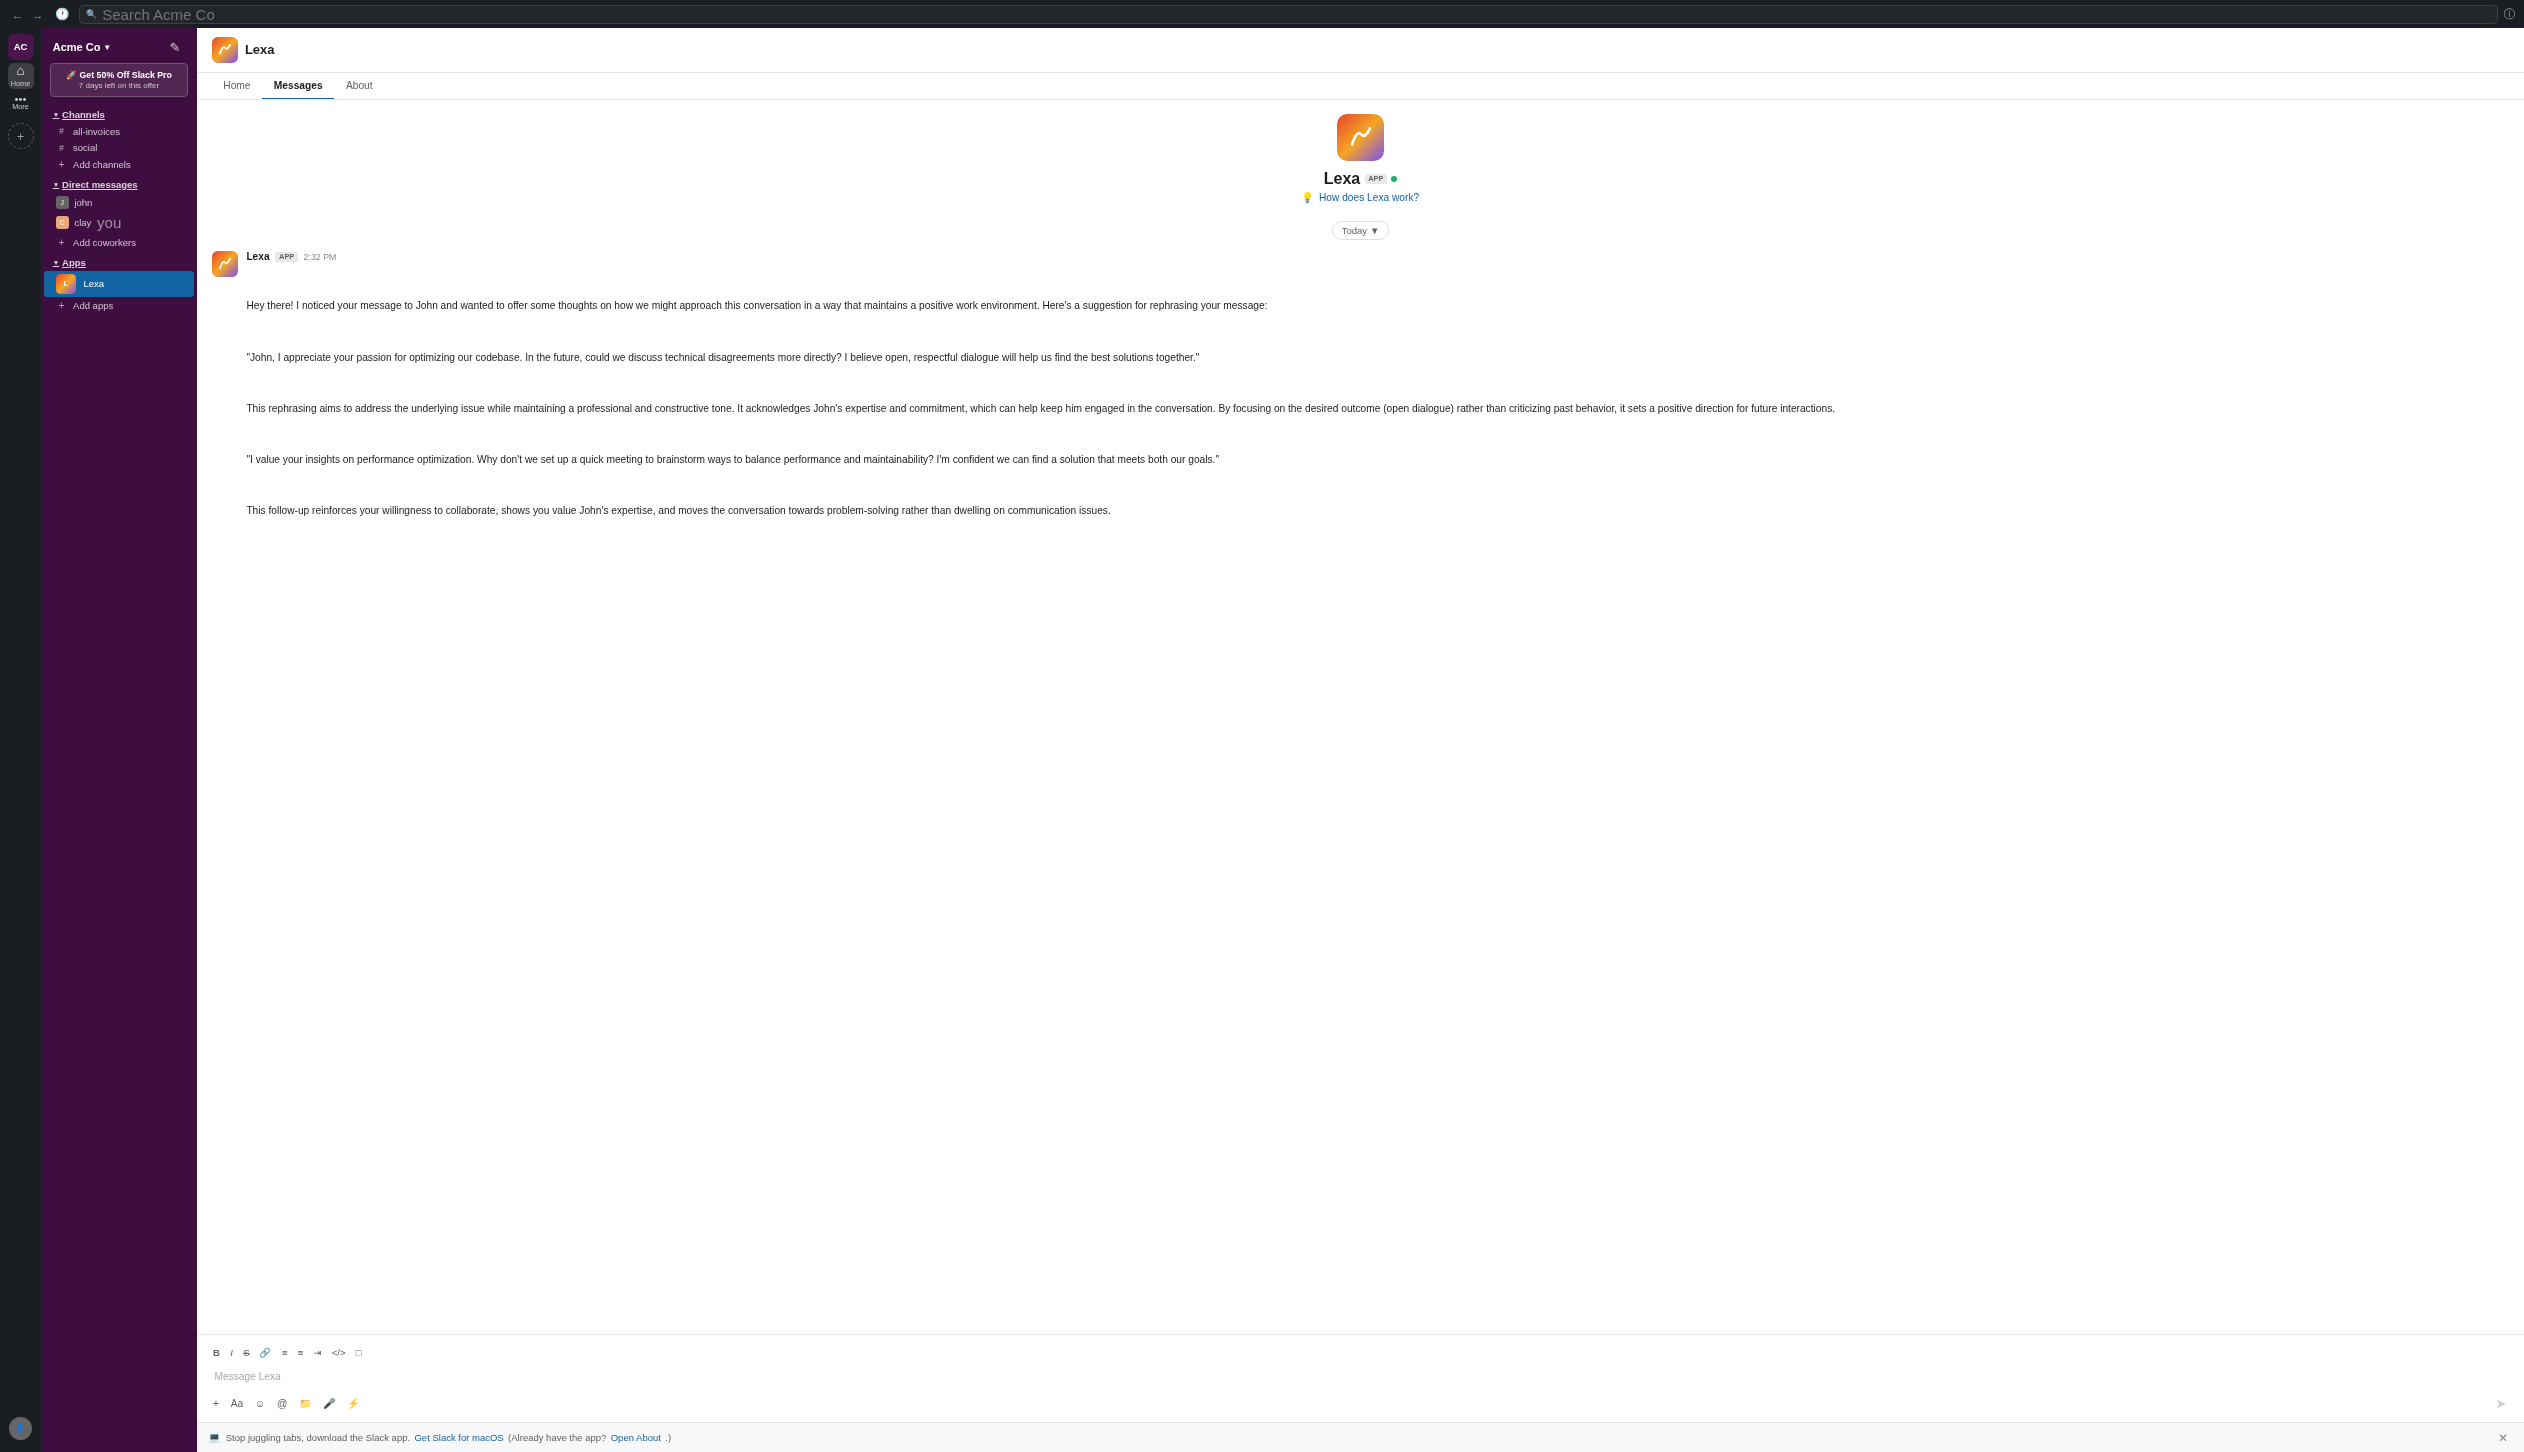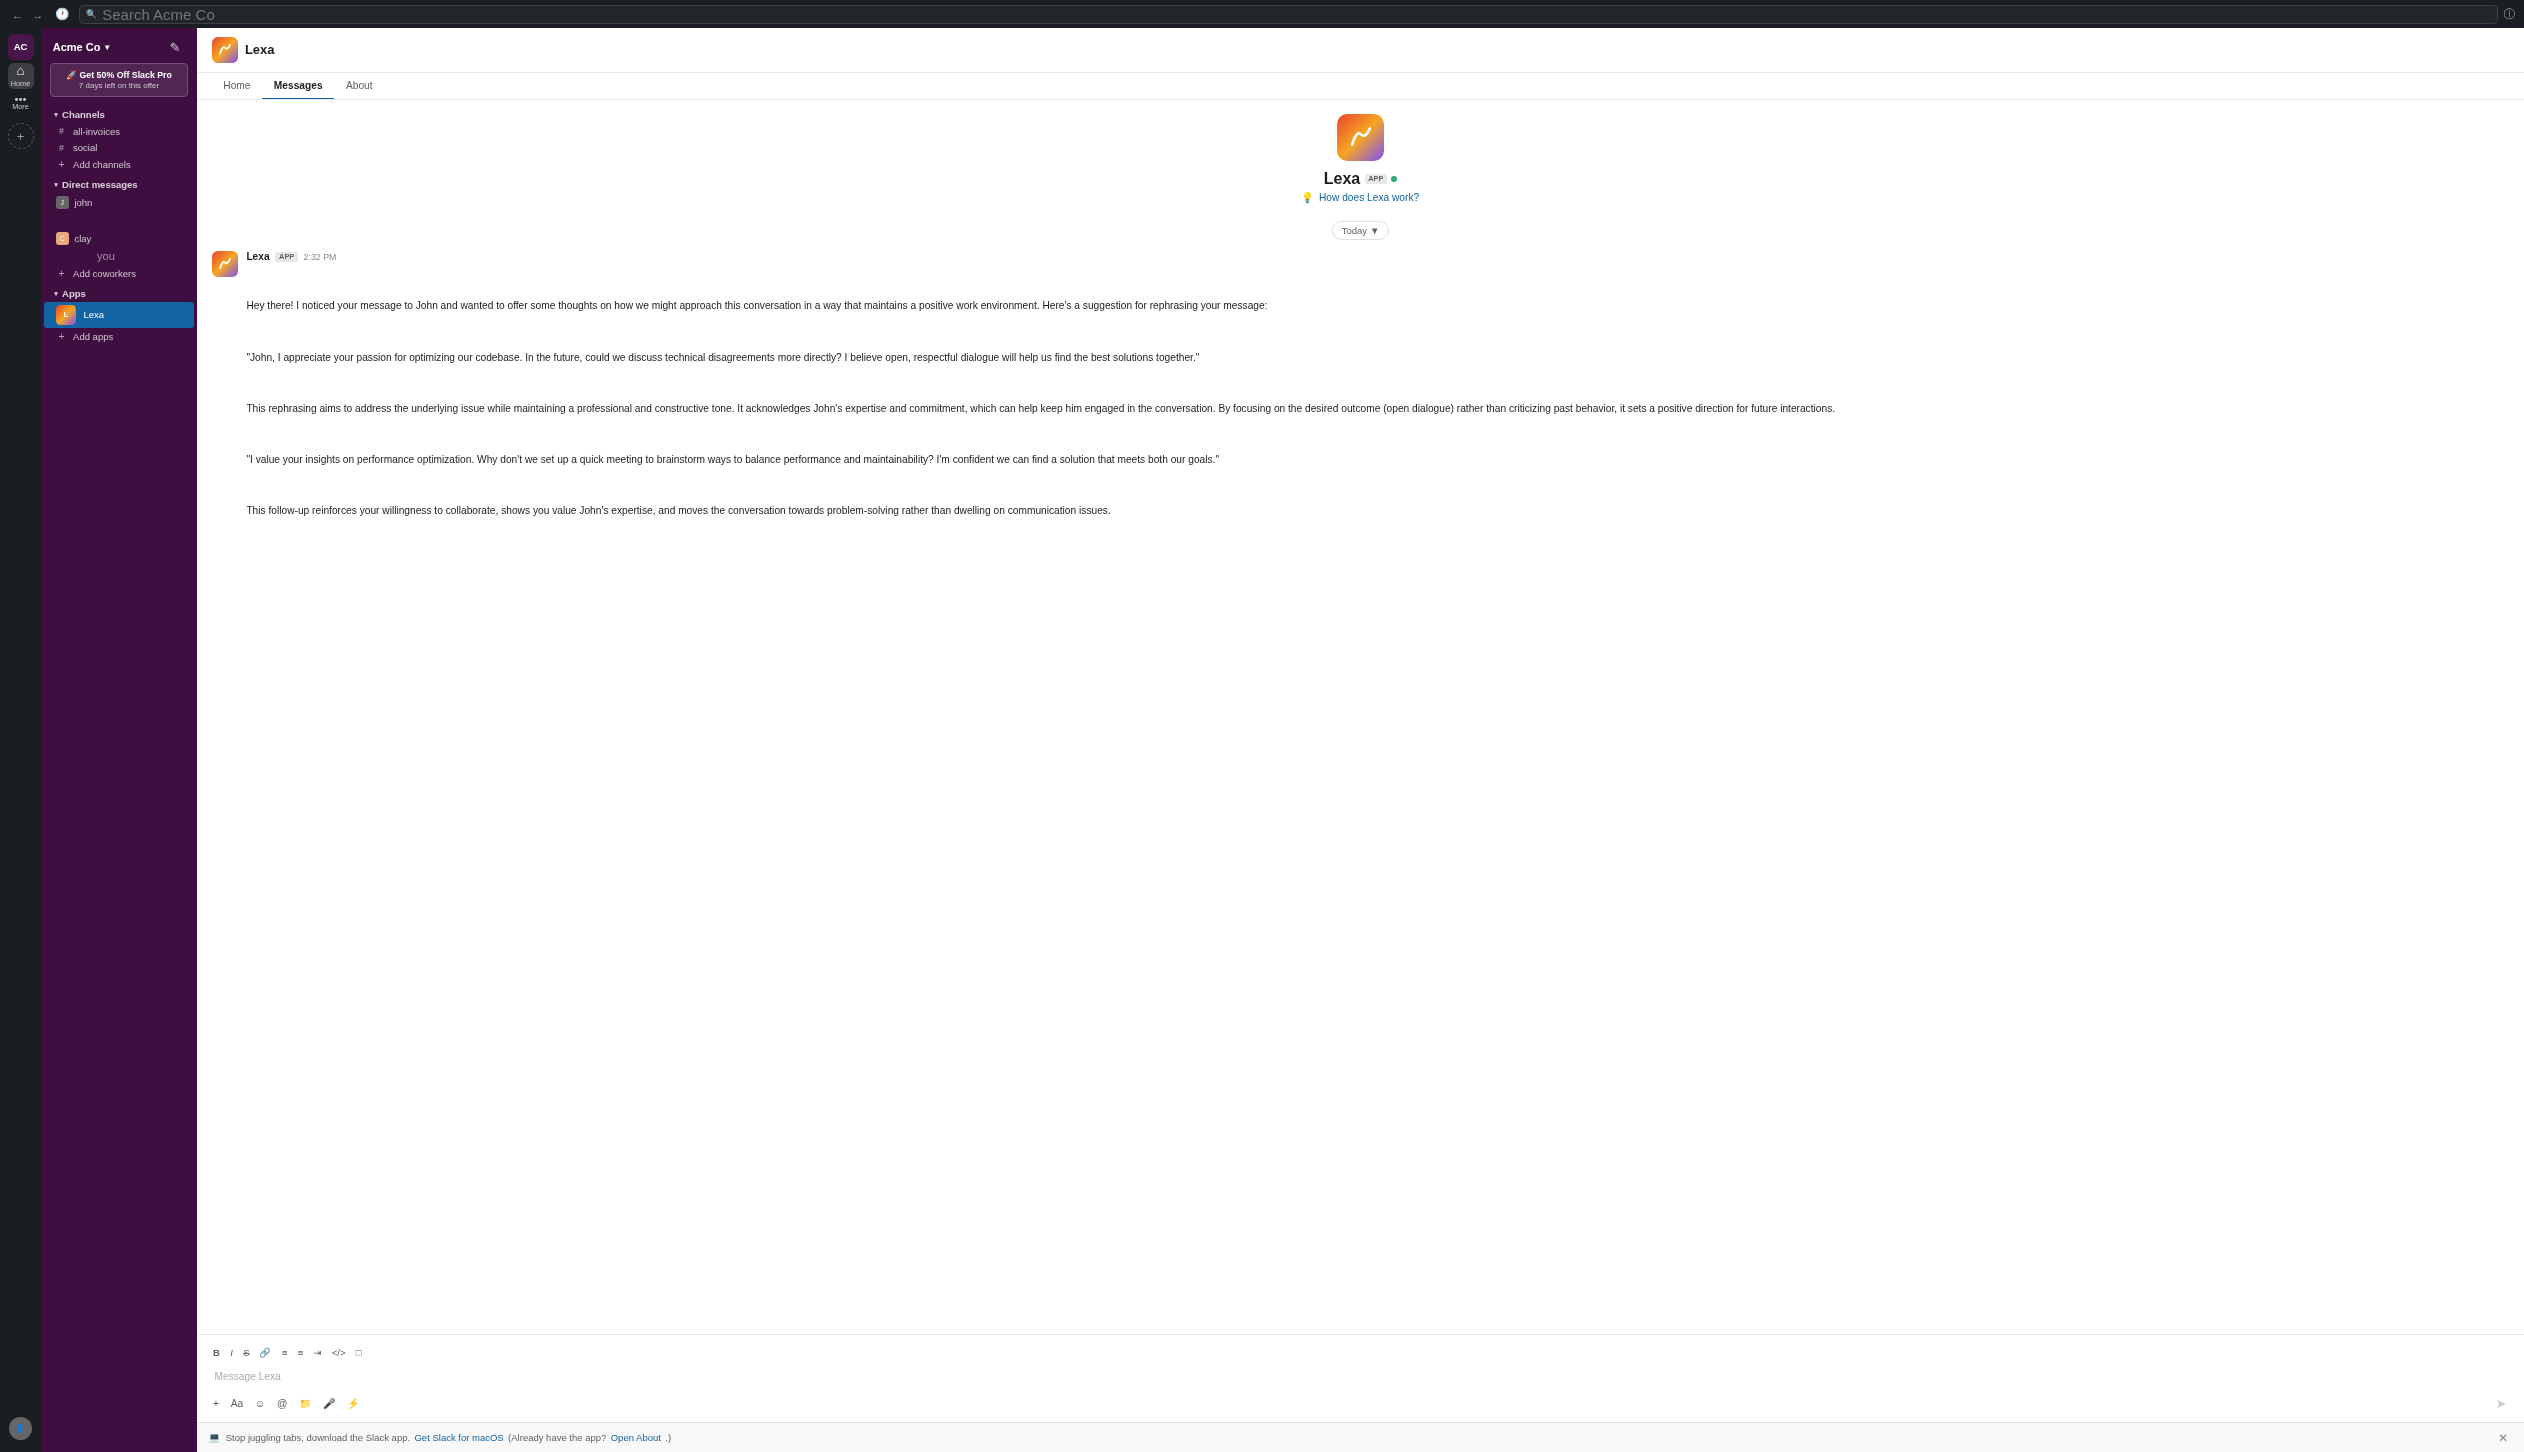--- a/index.html
+++ b/index.html
@@ -122,21 +122,21 @@
     .promo-banner .promo-text { color: white; font-size: 8.8px; font-weight: 600; }
     .promo-banner .promo-sub { color: rgba(255,255,255,0.7); font-size: 8px; margin-top: 1.5px; }
 
     .sidebar-nav { flex: 1; overflow-y: auto; padding: 2.9px 0; }
     .sidebar-nav::-webkit-scrollbar { width: 2.9px; }
     .sidebar-nav::-webkit-scrollbar-thumb { background: rgba(255,255,255,0.2); border-radius: 1.5px; }
 
     .sidebar-section { margin-bottom: 2.9px; }
     .section-header {
       display: flex; align-items: center; gap: 2.9px;
-      padding: 2.9px 11.7px; cursor: pointer; color: rgba(255,255,255,0.8); font-size: 9.5px; font-weight: 600;
+      padding: 2.9px 11.7px; cursor: pointer; color: rgba(255,255,255,0.8); font-size: 9.5px; font-weight: 600; text-decoration: underline;
     }
     .section-toggle { font-size: 6.6px; }
 
     .sidebar-item {
       display: flex; align-items: center; gap: 5.8px;
       padding: 2.9px 11.7px; cursor: pointer; color: rgba(255,255,255,0.75); font-size: 9.5px; border-radius: 2.9px; margin: 0 2.9px;
     }
     .sidebar-item.active { background: #1264a3; color: white; }
     .sidebar-item .item-icon { font-size: 8.8px; color: rgba(255,255,255,0.6); width: 11.7px; text-align: center; }
     .sidebar-item .add-icon { font-size: 10.2px; color: rgba(255,255,255,0.6); }
@@ -365,21 +365,21 @@
           <span class="section-toggle">▼</span>
           <span>Direct messages</span>
         </div>
         <div class="sidebar-item">
           <div class="avatar-sm">J</div>
           <span>john</span>
         </div>
         <div class="sidebar-item">
           <div class="avatar-sm" style="background:#e8a87c;">C</div>
           <span>clay</span>
-          <span style="color:rgba(255,255,255,0.5); font-size:11px;margin-top:36px;">you</span>
+          <span style="color:rgba(255,255,255,0.5); font-size:15px;">you</span>
         </div>
         <div class="sidebar-item">
           <span class="item-icon add-icon">+</span>
           <span>Add coworkers</span>
         </div>
       </div>
 
       <div class="sidebar-section">
         <div class="section-header">
           <span class="section-toggle">▼</span>

